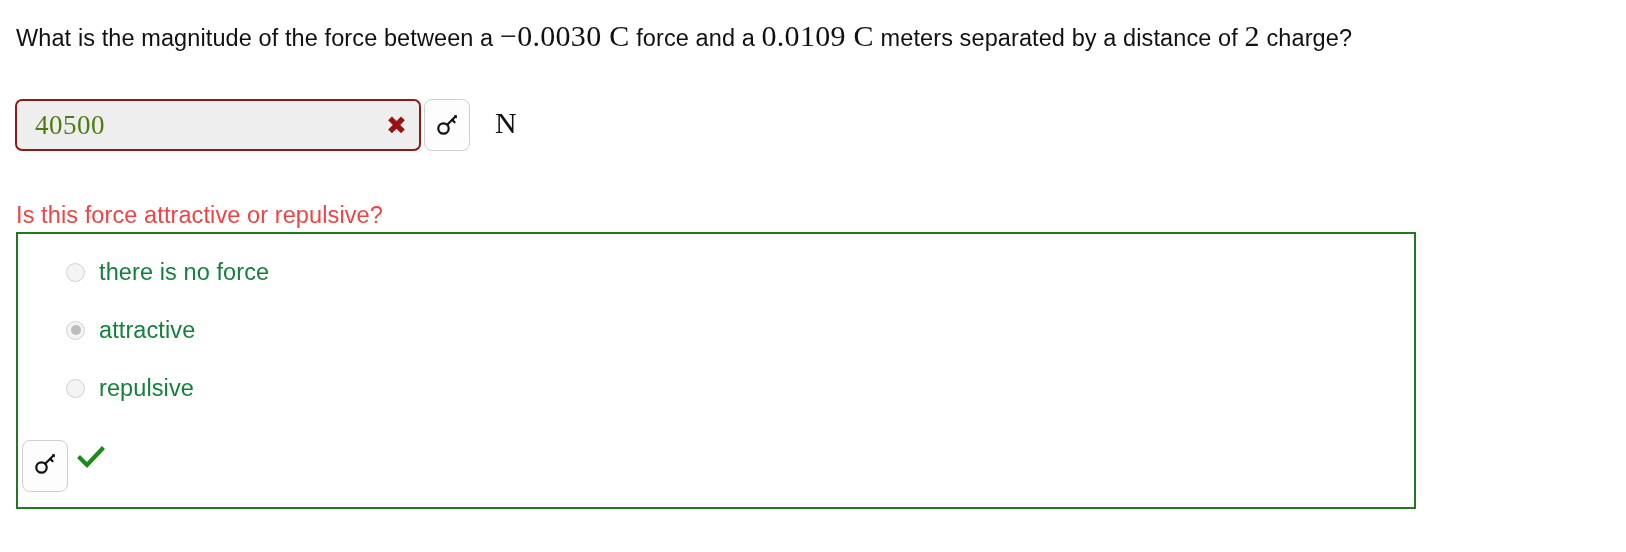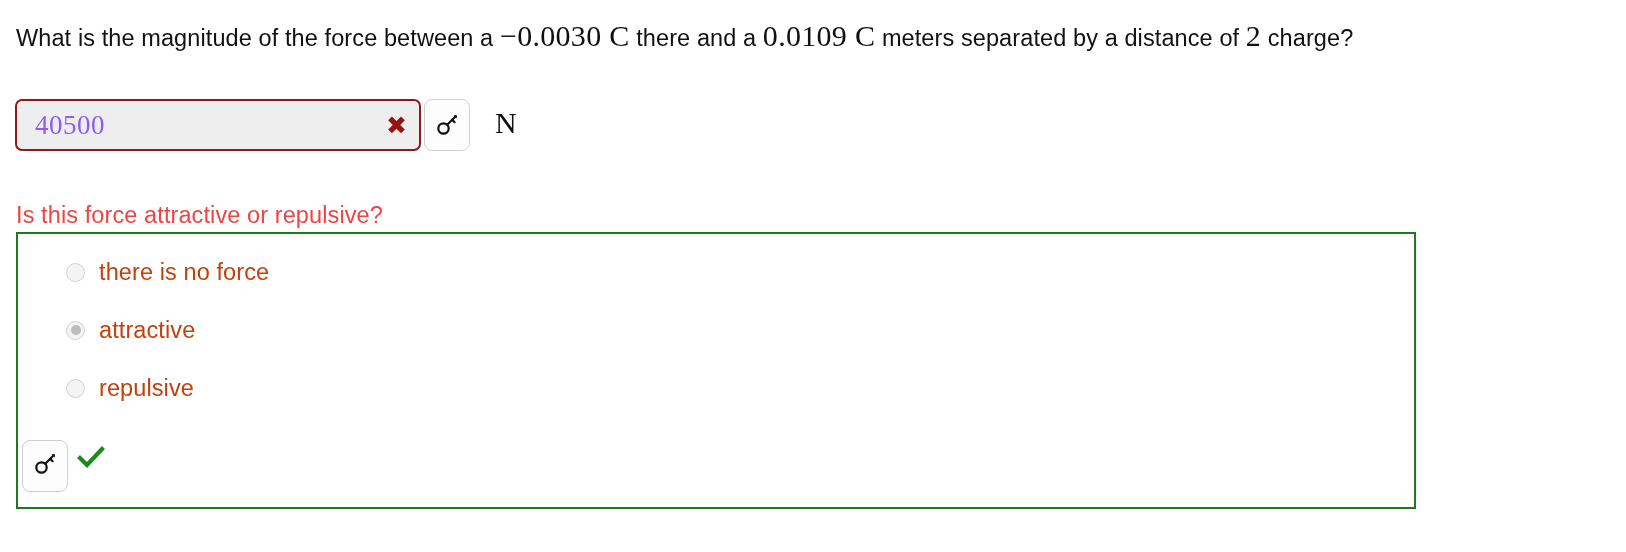--- a/index.html
+++ b/index.html
@@ -54,21 +54,21 @@
     box-sizing: border-box;
     border: 2px solid #8b1a1a;
     border-radius: 7px;
     background: #eeeeee;
     display: flex;
     align-items: center;
   }
   .input-value {
     font-family: "Liberation Serif", "DejaVu Serif", serif;
     font-size: 27px;
-    color: #8b5cf6;
+    color: #4d7c0f;
     padding-left: 18px;
     letter-spacing: 0.5px;
     flex: 1;
     background: transparent;
     border: none;
     outline: none;
     width: 100%;
   }
   .x-mark {
     color: #991212;
@@ -155,21 +155,21 @@
     top: 3.5px;
     width: 10px;
     height: 10px;
     border-radius: 50%;
     background: #bcbcbc;
   }
   .choice-label {
     margin-left: 14px;
     font-size: 23.5px;
     line-height: 26px;
-    color: #c2410c;
+    color: #15803d;
     letter-spacing: 0.1px;
   }
 
   .result-row {
     position: absolute;
     left: 4px;
     top: 206px;
     display: flex;
     align-items: center;
   }
@@ -189,21 +189,21 @@
     margin-left: 9px;
     margin-bottom: 14px;
     line-height: 1;
   }
 </style>
 </head>
 <body>
 
 <div class="page">
 
-  <div class="q1-text"><span>What is the magnitude of the force between a </span><span class="mathy">−0.0030 C</span><span> there and a </span><span class="mathy">0.0109 C</span><span> meters separated by a distance of </span><span class="mathy">2</span><span> charge?</span></div>
+  <div class="q1-text"><span>What is the magnitude of the force between a </span><span class="mathy">−0.0030 C</span><span> force and a </span><span class="mathy">0.0109 C</span><span> meters separated by a distance of </span><span class="mathy">2</span><span> charge?</span></div>
 
   <div class="answer-row">
 
     <div class="input-wrap">
       <input class="input-value" type="text" value="40500" style="">
       <span class="x-mark">✖</span>
     </div>
 
     <div class="key-btn">
       <span>

